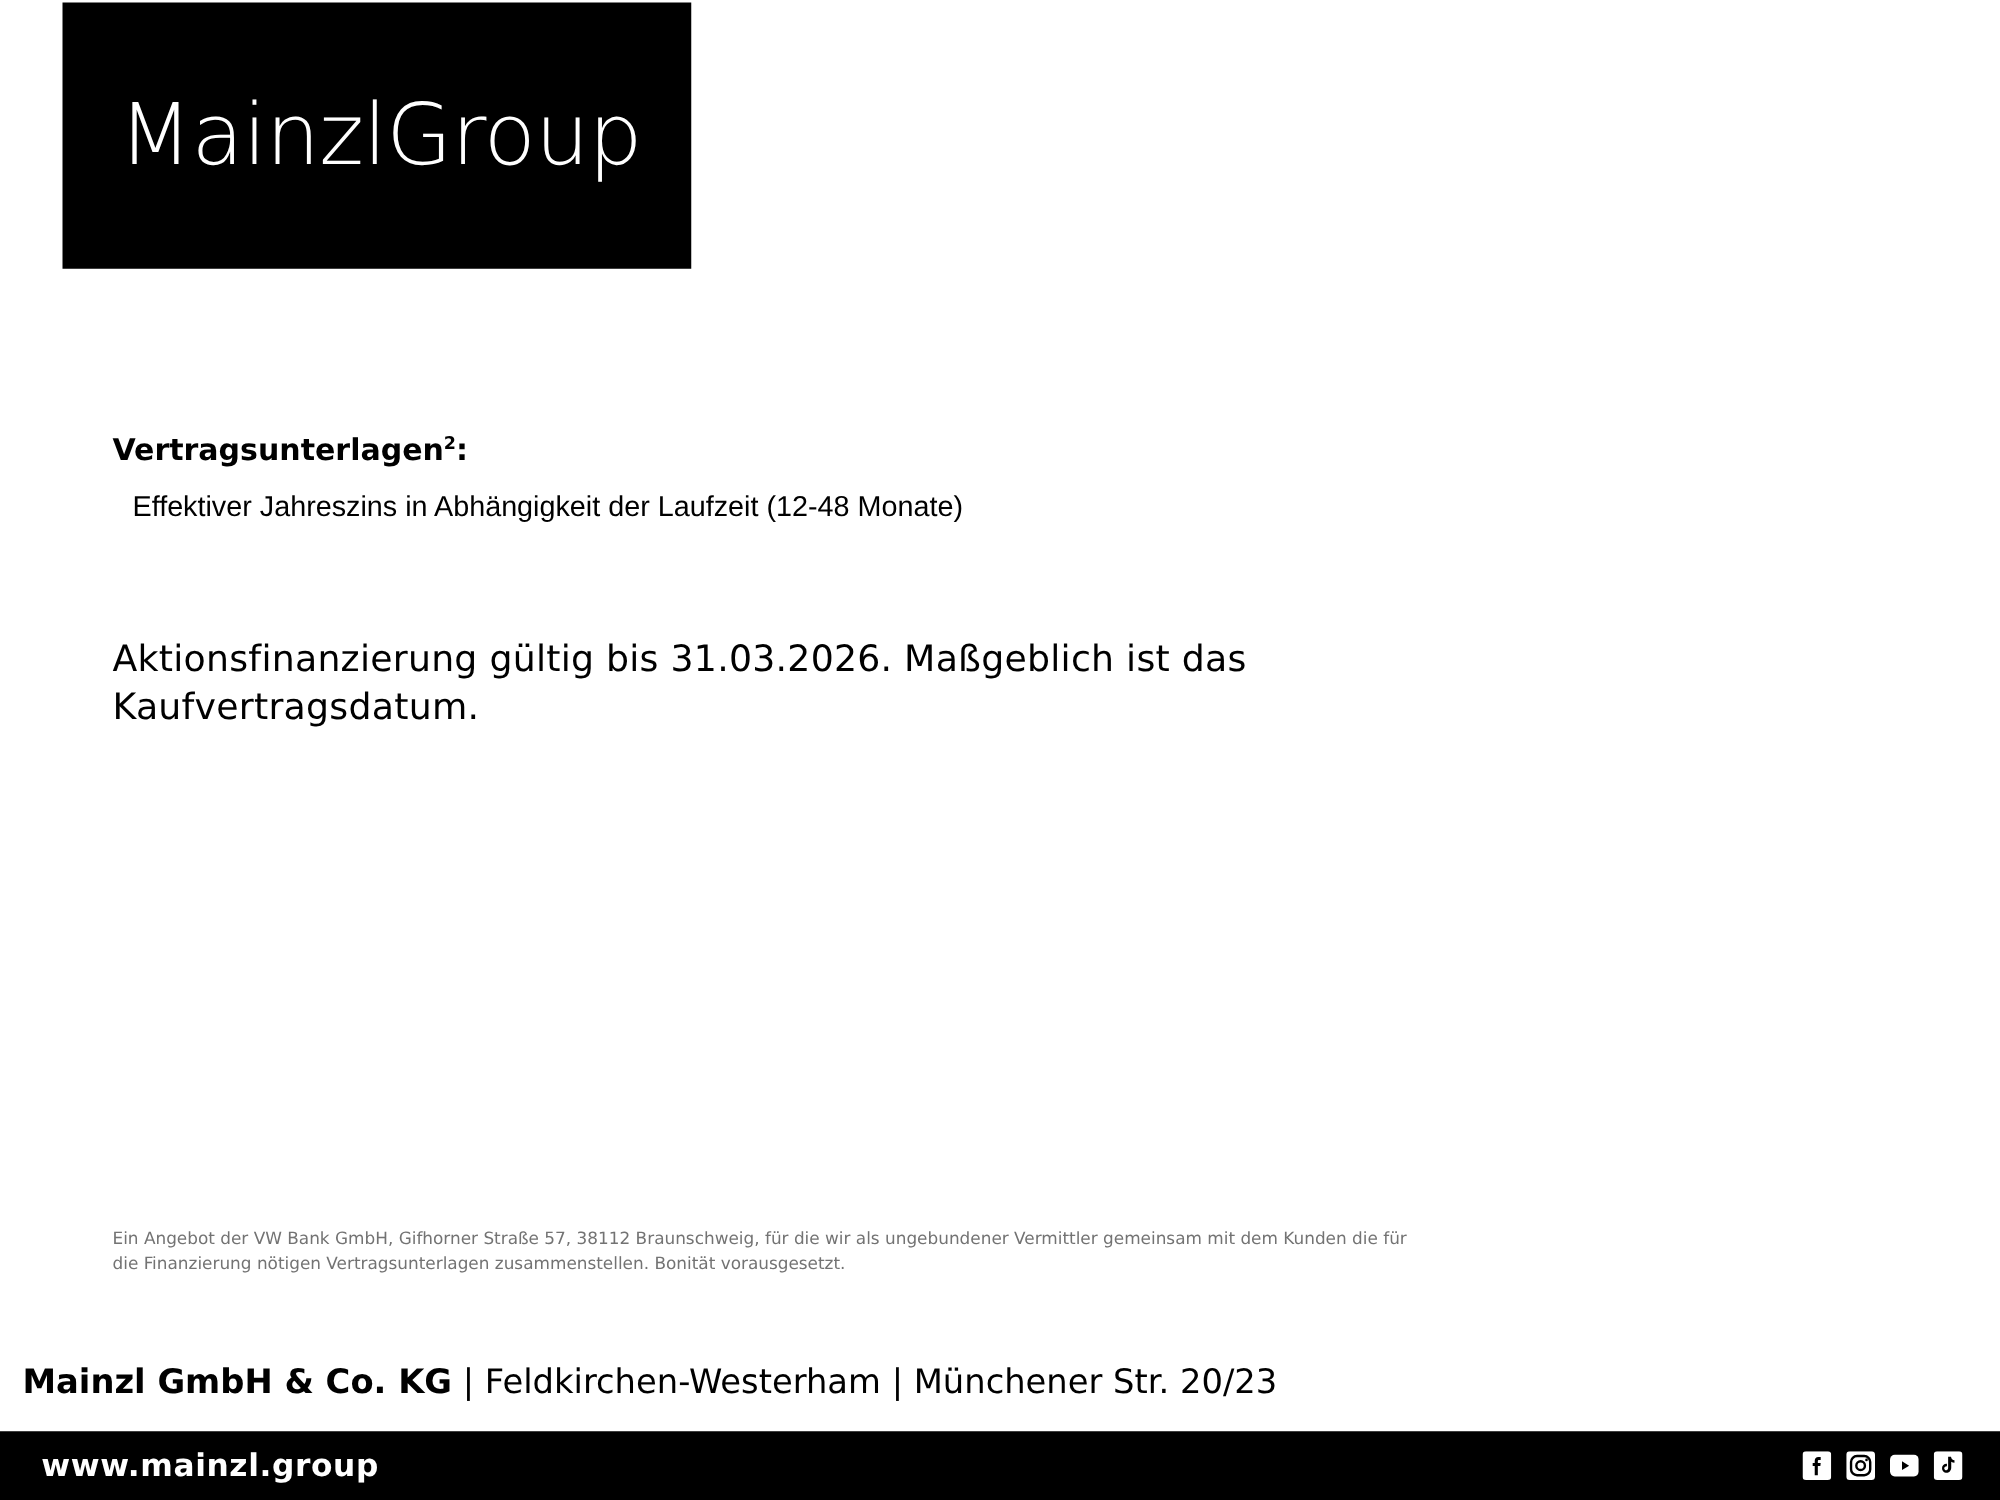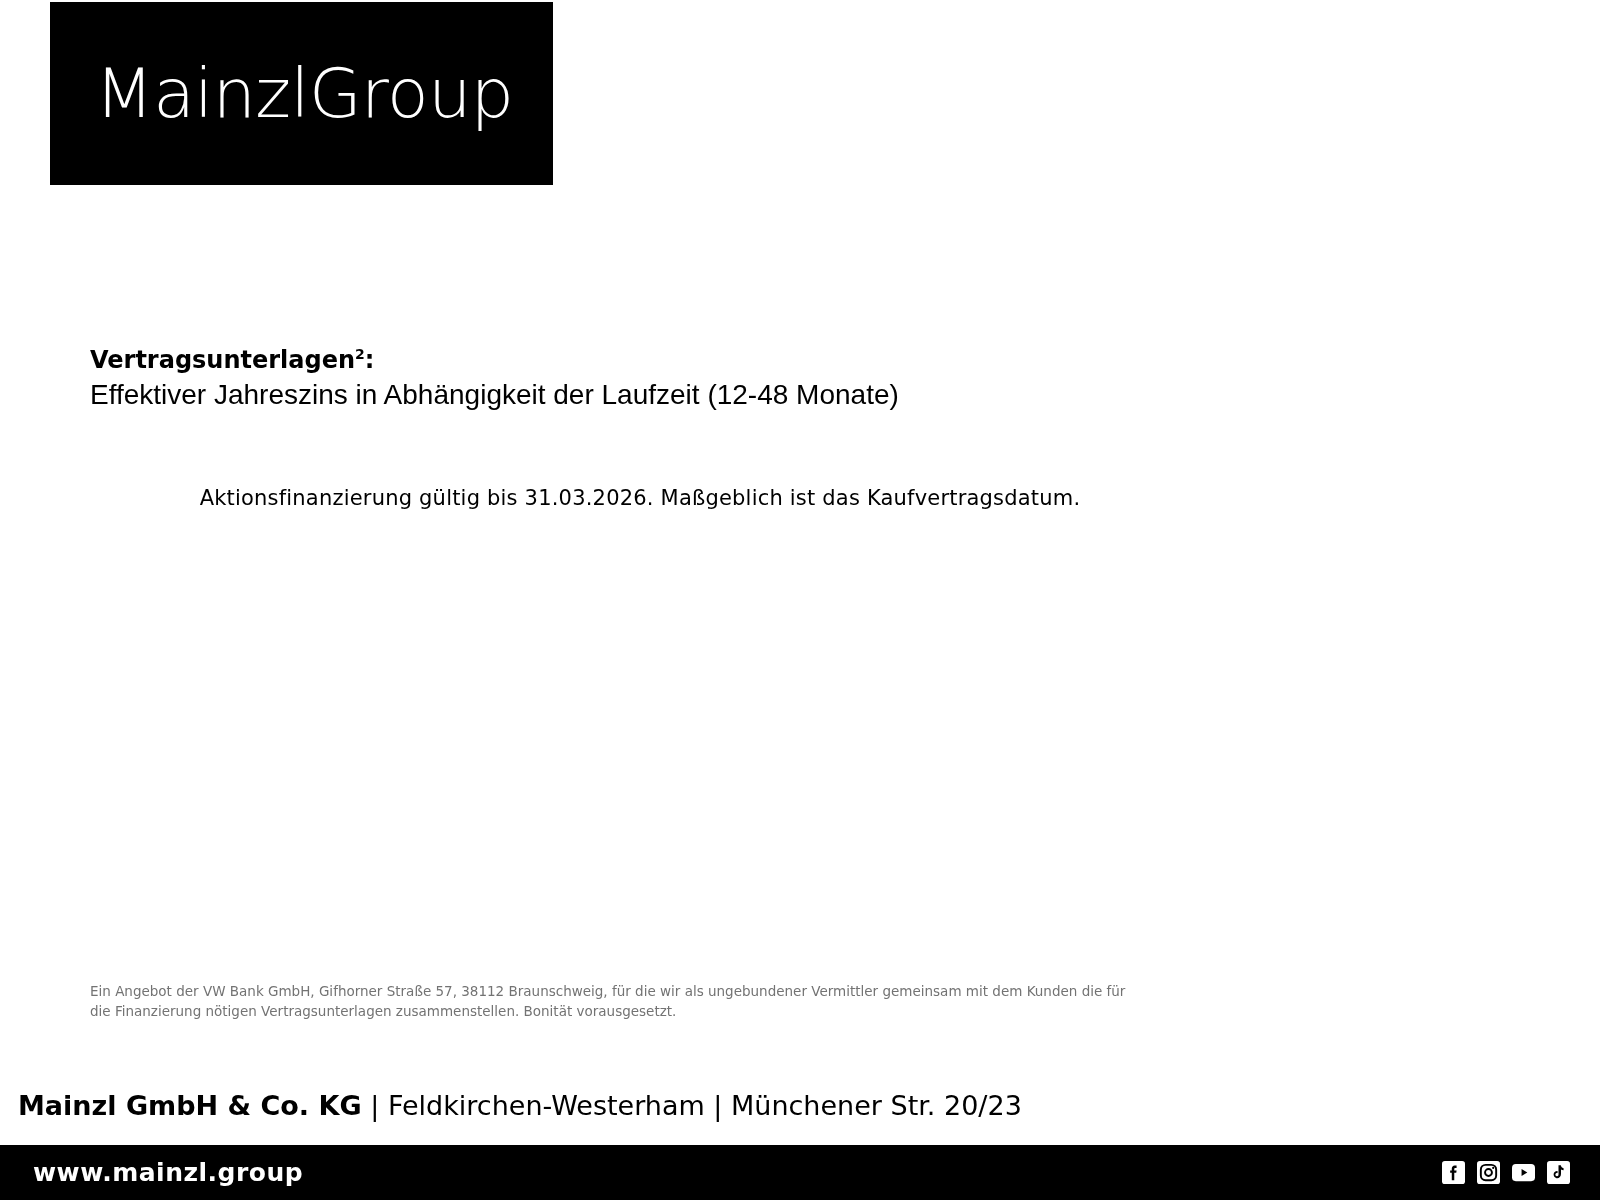--- a/index.html
+++ b/index.html
@@ -15,21 +15,21 @@
     color: #000000;
     overflow: hidden;
   }
 
   
   .logo-box {
     position: absolute;
     left: 50px;
     top: 2px;
     width: 503px;
-    height: 183px;
+    height: 213px;
     background: #000000;
     display: flex;
     align-items: center;
     justify-content: flex-start;
   }
   .logo-text {
     color: #ffffff;
     font-family: "DejaVu Sans", sans-serif;
     font-size: 68px;
     font-weight: 300;
@@ -53,35 +53,34 @@
     line-height: 1.25;
     margin: 0 0 2px 0;
   }
   .heading sup {
     font-size: 14px;
     vertical-align: super;
     font-weight: bold;
   }
   .line {
     font-family: "Liberation Sans", sans-serif;
-    font-size: 28px;
+    font-size: 23px;
     line-height: 1.3;
-    margin: 0;
+    margin: 16px;
   }
   .gap-sm { height: 22px; }
   .gap-md { height: 50px; }
   .gap-lg { height: 52px; }
 
   .line-action {
     font-family: "DejaVu Sans", sans-serif;
-    font-size: 21px;
+    font-size: 29px;
     line-height: 1.3;
     margin: 0;
     letter-spacing: 0.2px;
-    text-align: center;
   }
 
   
   .disclaimer {
     position: absolute;
     left: 90px;
     top: 982px;
     width: 1040px;
     font-family: "DejaVu Sans", sans-serif;
     font-size: 13.5px;

